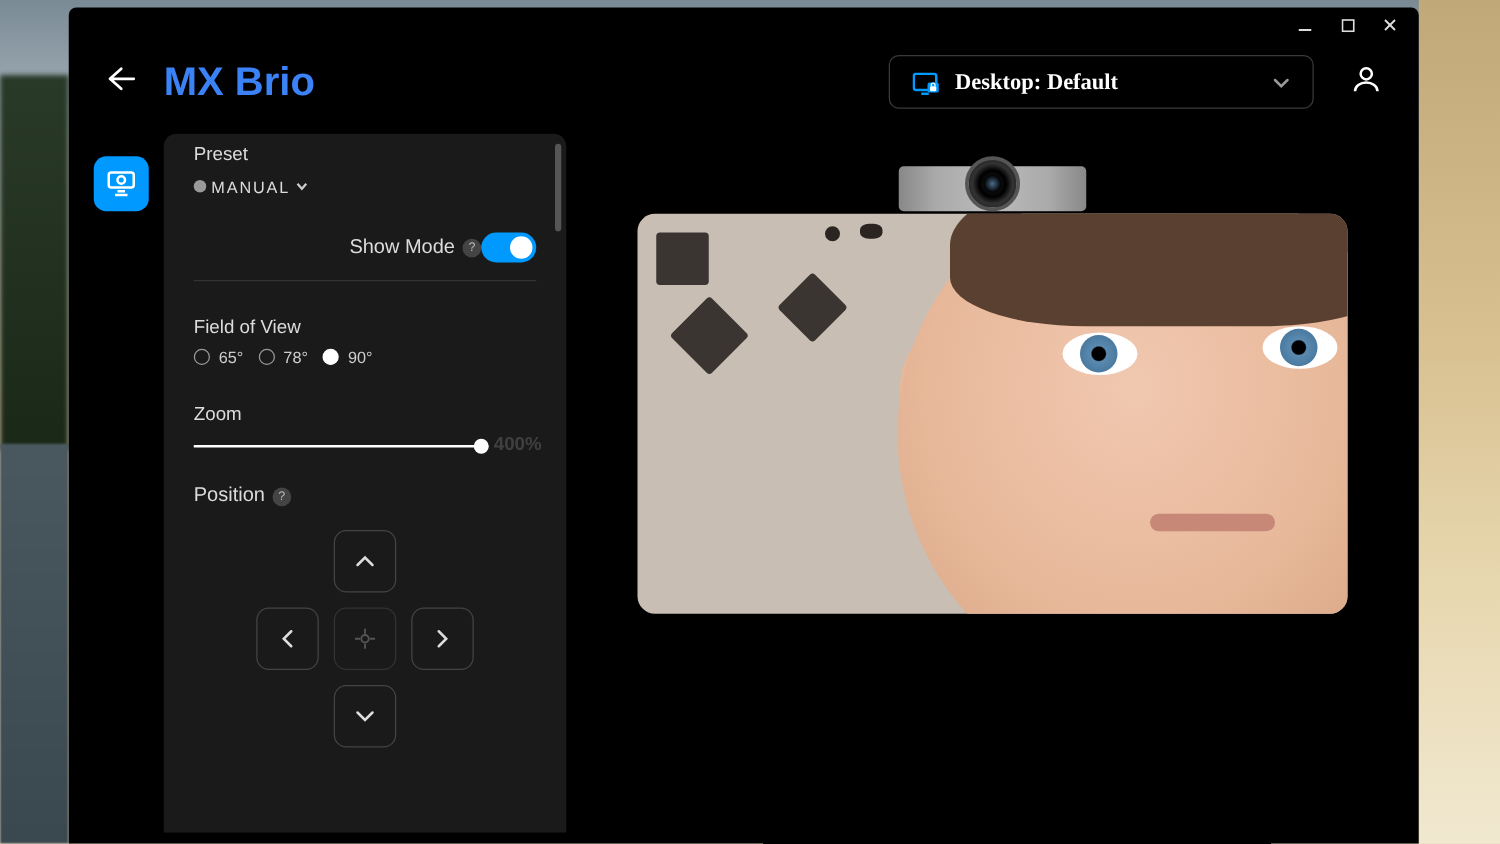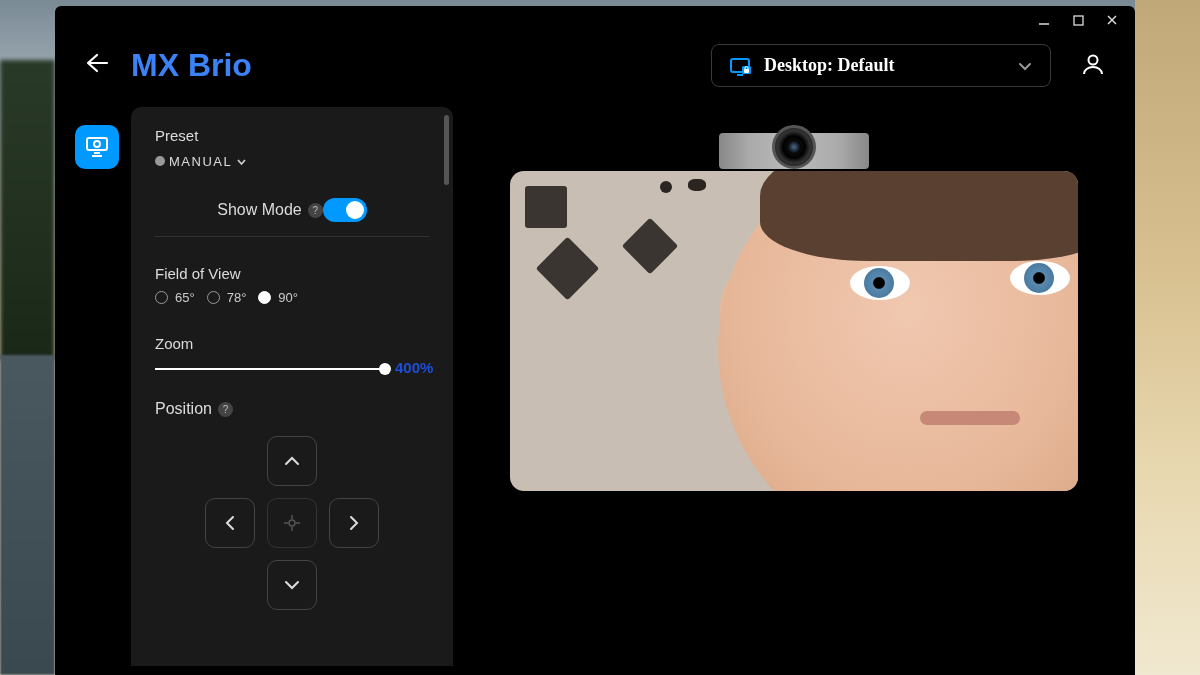--- a/index.html
+++ b/index.html
@@ -101,21 +101,21 @@
     width: 44px; height: 44px;
     background: #0099ff;
     border-radius: 10px;
     display: flex; align-items: center; justify-content: center;
     cursor: pointer;
   }
   .settings-panel {
     width: 322px;
     background: #1a1a1a;
     border-radius: 10px 10px 0 0;
-    padding: 20px 24px;
+    padding: 8px 24px;
     color: #dcdcdc;
     margin-left: 8px;
     position: relative;
     overflow: hidden;
   }
   .panel-scroll {
     position: absolute;
     right: 4px; top: 8px;
     width: 5px; height: 70px;
     background: #555;
@@ -140,21 +140,21 @@
     background: #999;
   }
   .preset-value {
     font-size: 13px;
     letter-spacing: 1.5px;
     color: #dcdcdc;
   }
   .toggle-row {
     display: flex;
     align-items: center;
-    justify-content: center;
+    justify-content: flex-end;
     margin-bottom: 14px;
   }
   .toggle-label {
     font-size: 16px;
     color: #dcdcdc;
     display: flex;
     align-items: center;
     gap: 6px;
   }
   .help-badge {
@@ -223,21 +223,21 @@
     right: -6px; top: -5px;
     width: 12px; height: 12px;
     background: #fff;
     border-radius: 50%;
   }
   .zoom-val {
     position: absolute;
     left: 240px; top: -9px;
     font-size: 15px;
     font-weight: 700;
-    color: #1d4ed8;
+    color: #404040;
   }
   .dpad {
     display: grid;
     grid-template-columns: 50px 50px 50px;
     grid-template-rows: 50px 50px 50px;
     gap: 12px;
     justify-content: center;
     margin-top: 18px;
   }
   .dpad-btn {

